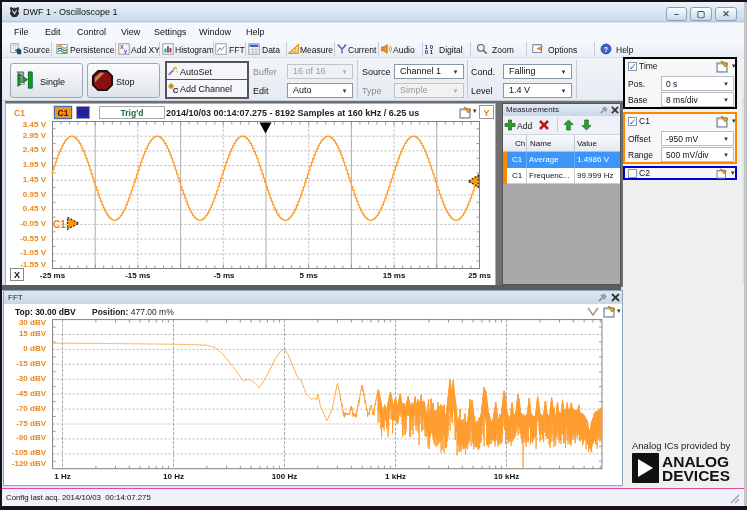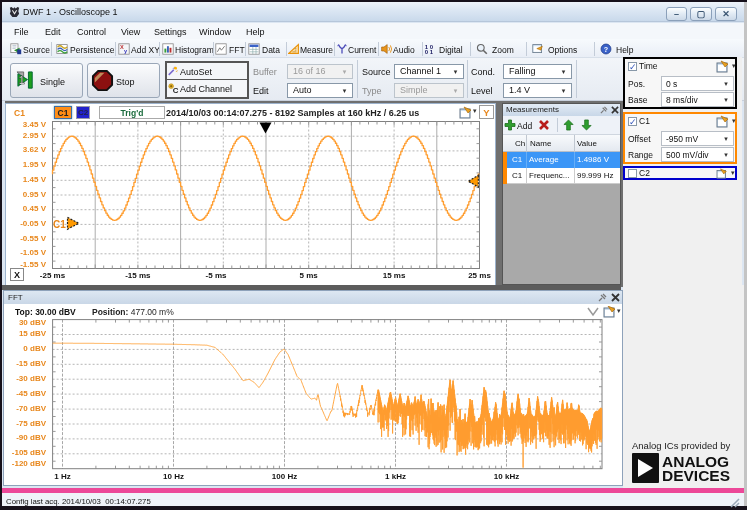--- a/index.html
+++ b/index.html
@@ -33,21 +33,21 @@
 .cb{position:absolute;left:3px;top:3px;width:9px;height:9px;border:1px solid #8898a8;background:#fff;font-size:9px;line-height:8px;text-align:center;color:#3355bb}
 .ctlbox .bn{position:absolute;left:14px;top:2px;font-size:8.5px;color:#111}
 .crow{position:absolute;left:0;right:0;height:16px}
 .crow .lb{position:absolute;left:3px;top:3px;font-size:8.5px;color:#111}
 .crow .val{position:absolute;left:36px;top:0;width:59px;height:15px;background:#fff;border:1px solid #b8bec6;font-size:8.5px;line-height:14px;padding-left:4px;color:#111}
 .crow .arr{position:absolute;right:1px;top:0;width:15px;height:15px;background:#fff;border:1px solid #b8bec6;border-left:none;color:#333;font-size:7px;text-align:center;line-height:14px}
 #sepbar{position:absolute;left:0px;top:283px;width:619px;height:5px;background:#5c5c5c}
 #fftpanel{position:absolute;left:1px;top:288px;width:620px;height:196px;background:#fff;border:1px solid #8ea2ba}
 #ffttitle{position:absolute;left:0;top:0;width:618px;height:13px;background:linear-gradient(#dde7f2,#c9d7e7);font-size:8px;color:#222}
 #fftctl{position:absolute;left:0;top:13px;width:618px;height:15px;background:#fff;font-size:8.5px;color:#111}
-#statusbar{position:absolute;left:0;top:486px;width:742px;height:18px;background:#eff3f9;border-top:5px solid #ec4899;font-size:7.8px;color:#111}
+#statusbar{position:absolute;left:0;top:486px;width:742px;height:18px;background:#eff3f9;border-top:1px solid #ec4899;font-size:7.8px;color:#111}
 .ylab{position:absolute;left:0;width:40px;text-align:right;font-size:8px;font-weight:bold;color:#e8871c;white-space:nowrap}
 #fftpanel .ylab{width:42px}
 .xlab{position:absolute;width:60px;text-align:center;font-size:8px;font-weight:bold;color:#111}
 #adi{position:absolute;left:621px;top:283px;width:121px;height:203px;background:#f0f0f0}
 </style></head><body>
 <div id="rstrip"></div>
 <div id="win">
  <div id="titlebar">
   <svg class="abs" style="left:7px;top:4px" width="11" height="12" viewBox="0 0 13 14">
         <path d="M1,2 L3,1 L5,3 L6.5,1.5 L8,3 L10,1 L12,2 L11,6 L12,9 L9,13 L4,13 L1,9 L2,6 Z" fill="#2a2a33"></path>
@@ -215,32 +215,32 @@
     <span class="abs" style="left:160px;top:4px;font-size:9px;font-weight:bold;color:#222">2014/10/03 00:14:07.275 - 8192 Samples at 160 kHz / 6.25 us</span>
     <svg class="abs" style="left:453px;top:2px" width="14" height="13" viewBox="0 0 14 13">
           <rect x="1" y="3" width="10" height="9" fill="#cfe0f0" stroke="#678"></rect>
           <rect x="2" y="5" width="8" height="6" fill="#fff"></rect>
           <path d="M5,1 L12,4 L9,7 Z" fill="#e8a020" stroke="#a06000" stroke-width="0.6"></path>
         </svg>
     <span class="abs" style="left:467px;top:3px;font-size:7px;color:#333">▾</span>
     <div class="abs" style="left:473px;top:1px;width:15px;height:14px;background:#fff;border:1px solid #999;font-size:9.5px;font-weight:bold;color:#e8871c;text-align:center;line-height:13px">Y</div>
     <div class="ylab" style="top:15.5px">3.45 V</div>
         <div class="ylab" style="top:26.7px">2.95 V</div>
-        <div class="ylab" style="top:41.4px">3.62 V</div>
+        <div class="ylab" style="top:41.4px">2.45 V</div>
         <div class="ylab" style="top:56.1px">1.95 V</div>
         <div class="ylab" style="top:70.8px">1.45 V</div>
         <div class="ylab" style="top:85.5px">0.95 V</div>
         <div class="ylab" style="top:100.2px">0.45 V</div>
         <div class="ylab" style="top:114.9px">-0.05 V</div>
         <div class="ylab" style="top:129.6px">-0.55 V</div>
         <div class="ylab" style="top:144.3px">-1.05 V</div>
         <div class="ylab" style="top:155.5px">-1.55 V</div>
     <div class="xlab" style="left:16.5px;top:167px">-25 ms</div>
         <div class="xlab" style="left:101.9px;top:167px">-15 ms</div>
-        <div class="xlab" style="left:180px;top:167px">-5 ms</div>
+        <div class="xlab" style="left:188px;top:167px">-5 ms</div>
         <div class="xlab" style="left:272.7px;top:167px">5 ms</div>
         <div class="xlab" style="left:358.1px;top:167px">15 ms</div>
         <div class="xlab" style="left:443.5px;top:167px">25 ms</div>
     <svg class="abs" style="left:0;top:0" width="489" height="181" viewBox="6 102 489 181">
           <line x1="52.5" y1="134.2" x2="479.5" y2="134.2" stroke="#b6b6b6" stroke-width="1" stroke-dasharray="2 2"></line>
           <line x1="52.5" y1="148.9" x2="479.5" y2="148.9" stroke="#b6b6b6" stroke-width="1" stroke-dasharray="2 2"></line>
           <line x1="52.5" y1="163.6" x2="479.5" y2="163.6" stroke="#b6b6b6" stroke-width="1" stroke-dasharray="2 2"></line>
           <line x1="52.5" y1="178.3" x2="479.5" y2="178.3" stroke="#b6b6b6" stroke-width="1" stroke-dasharray="2 2"></line>
           <line x1="52.5" y1="193.0" x2="479.5" y2="193.0" stroke="#b6b6b6" stroke-width="1" stroke-dasharray="2 2"></line>
           <line x1="52.5" y1="207.7" x2="479.5" y2="207.7" stroke="#b6b6b6" stroke-width="1" stroke-dasharray="2 2"></line>

